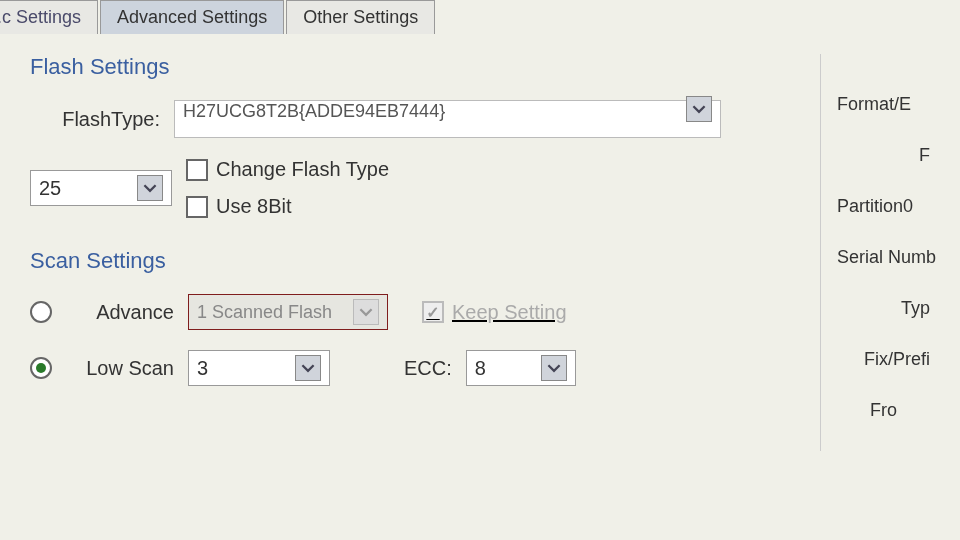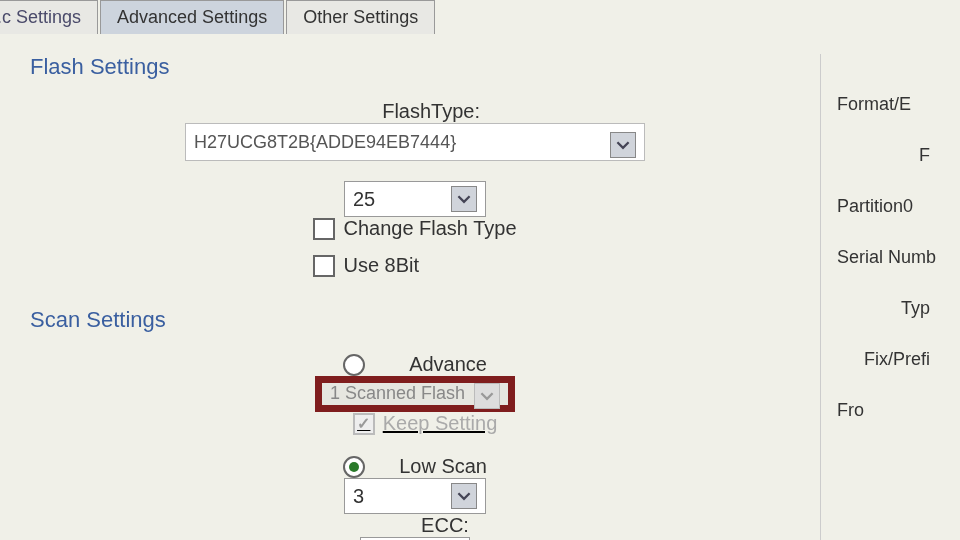--- a/index.html
+++ b/index.html
@@ -11,31 +11,31 @@
     .tab { padding: 6px 16px; background: #e8e8e4; border: 1px solid #999; border-bottom: none; font-size: 18px; color: #333; cursor: pointer; }
     .tab.partial-left { margin-left: -50px; color: #4a4a6a; font-weight: 500;}
     .tab.active { background: #cdd4dd; font-weight: 500; }
     
     .content { padding: 20px 30px; display: flex; gap: 20px; }
     .main-panel { flex: 1; }
     .side-panel { width: 110px; border-left: 1px solid #ccc; padding-left: 16px; padding-top: 40px; }
     
     .group-title { color: #3a5fa0; font-size: 22px; font-weight: 500; margin-bottom: 20px; }
     
-    .row { display: flex; align-items: center; margin-bottom: 20px; flex-direction: column; }
+    .row { display: flex; align-items: center; gap: 14px; margin-bottom: 20px; }
     .label { font-size: 20px; color: #333; min-width: 130px; text-align: right; }
     .label-small { font-size: 20px; color: #333; }
     
-    .select-wide { display: flex; align-items: flex-start; background: #fff; border: 1px solid #bbb; width: 460px; height: 38px; padding: 8px 8px; font-size: 18px; color: #555; position: relative; }
+    .select-wide { display: flex; align-items: flex-end; background: #fff; border: 1px solid #bbb; width: 547px; height: 38px; padding: 15px 8px; font-size: 18px; color: #555; position: relative; }
     .select-wide .chevron { margin-left: auto; }
     
     .select-narrow { display: flex; align-items: center; background: #fff; border: 1px solid #999; width: 142px; height: 36px; padding: 0 8px; font-size: 20px; color: #333; position: relative; }
     .select-narrow .chevron { margin-left: auto; }
     
-    .select-disabled { display: flex; align-items: flex-start; background: #e6e6e0; border: 7px solid #7f1d1d; width: 200px; height: 36px; padding: 0 8px; font-size: 18px; color: #888; }
+    .select-disabled { display: flex; align-items: center; background: #e6e6e0; border: 1px solid #7f1d1d; width: 200px; height: 36px; padding: 0 8px; font-size: 18px; color: #888; }
     .select-disabled .chevron { margin-left: auto; }
     
     .chevron { width: 26px; height: 26px; background: #d0d4db; border: 1px solid #888; display: flex; align-items: center; justify-content: center; }
     .chevron svg { width: 14px; height: 14px; }
     
     .checkbox-wrap { display: flex; align-items: center; gap: 8px; }
     .checkbox { width: 22px; height: 22px; border: 2px solid #666; background: #fff; display: inline-flex; align-items: center; justify-content: center; }
     .checkbox.disabled { border-color: #bbb; background: #eee; }
     .checkbox.checked::after { content: '✓'; color: #999; font-size: 16px; font-weight: bold; }
     .check-label { font-size: 20px; color: #333; }
@@ -148,16 +148,16 @@
       </div>
     </div>
 
     <div class="side-panel">
       <div class="side-label">Format/E</div>
       <div class="side-label" style="text-align:right;">F</div>
       <div class="side-label">Partition0</div>
       <div class="side-label">Serial Numb</div>
       <div class="side-label" style="text-align:right;">Typ</div>
       <div class="side-label" style="text-align:right;">Fix/Prefi</div>
-      <div class="side-label" style="text-align:left;">Fro</div>
+      <div class="side-label" style="text-align:center;">Fro</div>
     </div>
   </div>
 </div>
 
 </body></html>

